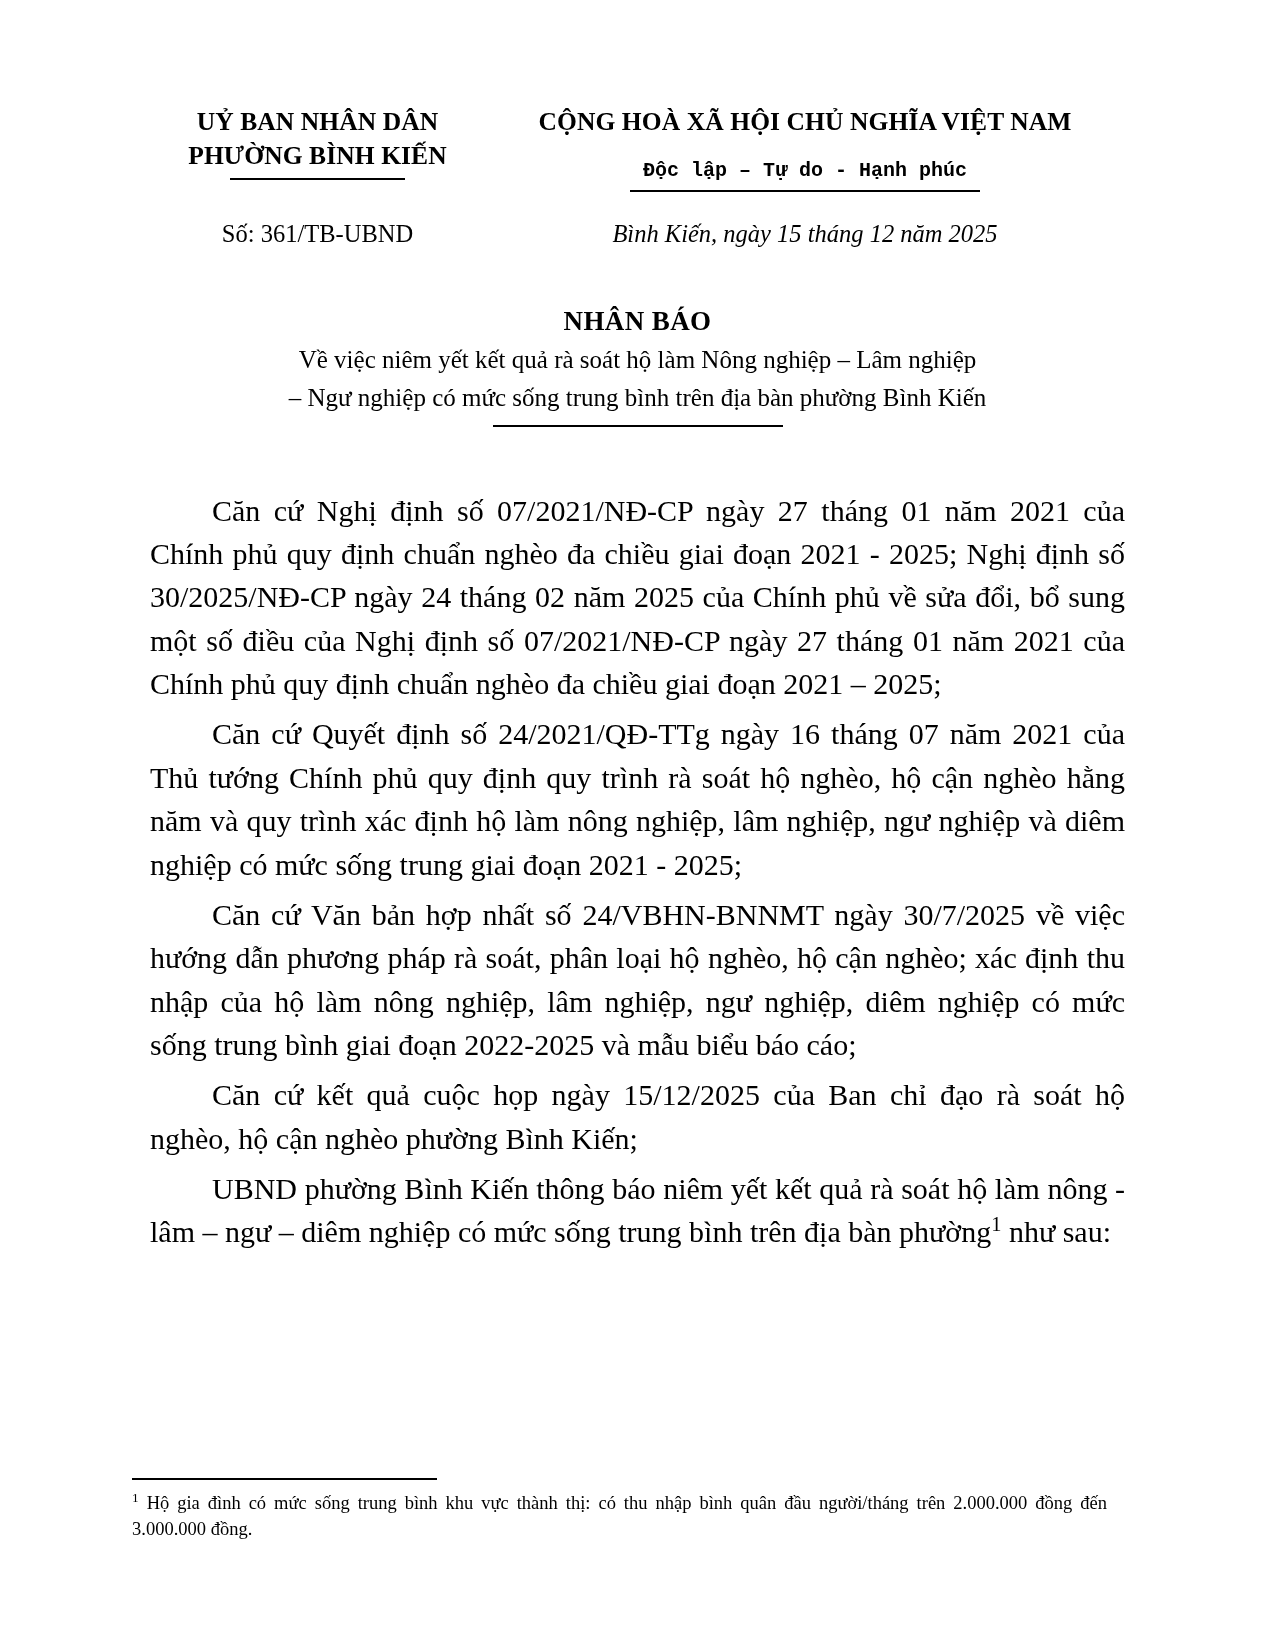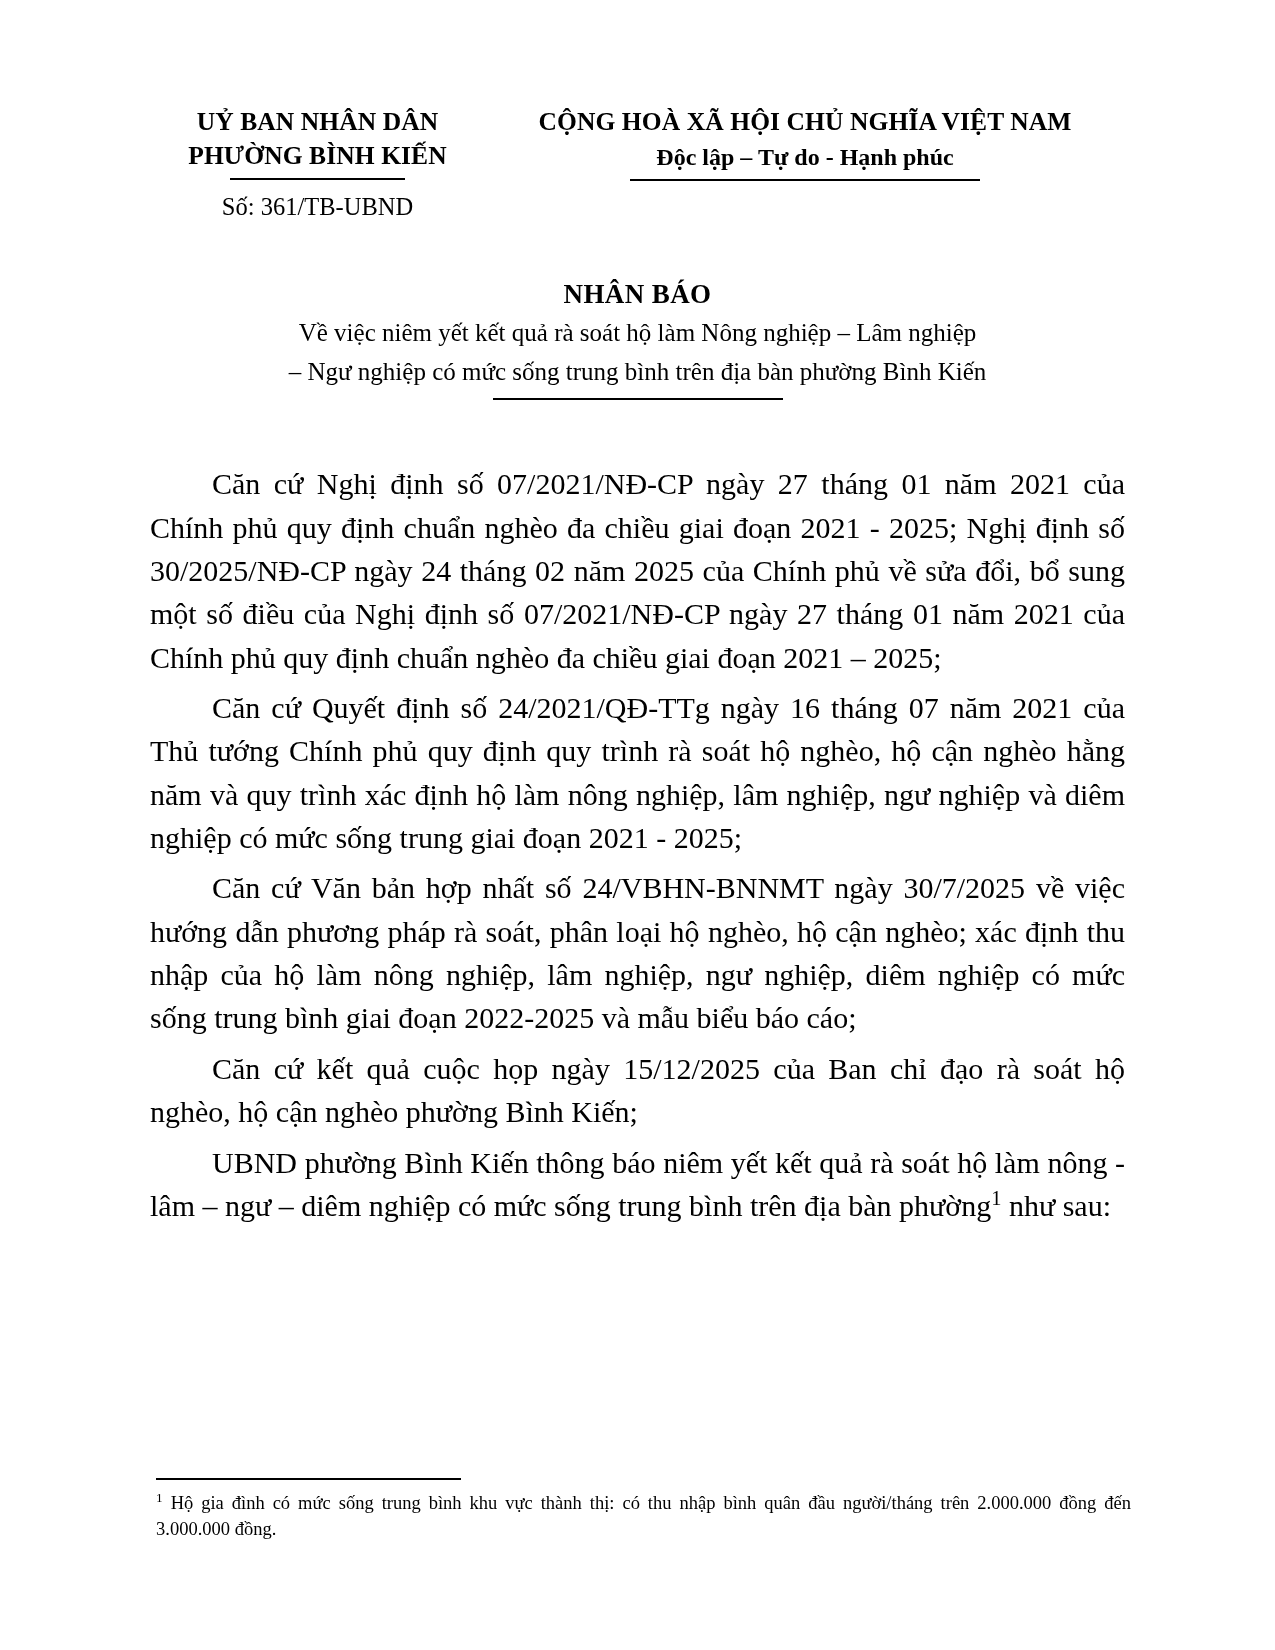--- a/index.html
+++ b/index.html
@@ -51,42 +51,43 @@
   }
   .nation-line {
     font-weight: bold;
     font-size: 25.5px;
     line-height: 1.32;
     letter-spacing: 0.1px;
     white-space: nowrap;
   }
   .motto-line {
     font-weight: bold;
-    font-size: 24px;
+    font-size: 20px;
     line-height: 1.4;
-    margin-top: 2px;
+    margin-top: 18px;
     white-space: nowrap;
+    font-family: Liberation Mono, monospace;
   }
   .rule-under-org {
     width: 175px;
     height: 2px;
     background: #000;
     margin: 6px auto 0 auto;
   }
   .rule-under-motto {
     width: 350px;
     height: 2px;
     background: #000;
     margin: 5px auto 0 auto;
   }
 
   .meta-row {
     display: flex;
     align-items: flex-start;
-    margin-top: 12px;
+    margin-top: 28px;
   }
   .meta-left {
     width: 335px;
     text-align: center;
     flex: none;
     font-size: 24.5px;
   }
   .meta-right {
     flex: 1;
     text-align: center;
@@ -134,21 +135,21 @@
   p.para:last-child { margin-bottom: 0; }
   sup.fnref {
     font-size: 0.68em;
     vertical-align: super;
     line-height: 0;
   }
 
   
   .footnote-area {
     position: absolute;
-    left: 156px;
+    left: 132px;
     top: 1478px;
     width: 975px;
   }
   .footnote-rule {
     width: 305px;
     height: 2px;
     background: #000;
     margin-bottom: 10px;
   }
   .footnote-text {
@@ -178,20 +179,21 @@
       </div>
       <div class="lh-right">
         <div class="nation-line">CỘNG HOÀ XÃ HỘI CHỦ NGHĨA VIỆT NAM</div>
         <div class="motto-line">Độc lập – Tự do  - Hạnh phúc</div>
         <div class="rule-under-motto"></div>
       </div>
     </div>
 
     <div class="meta-row">
       <div class="meta-left">Số: 361/TB-UBND</div>
+      <div class="meta-right">Bình Kiến, ngày 15 tháng 12 năm 2025</div>
     </div>
 
     <div class="title-block">
       <div class="doc-type">NHÂN BÁO</div>
       <div class="doc-subject">Về việc niêm yết kết quả rà soát hộ làm Nông nghiệp – Lâm nghiệp</div>
       <div class="doc-subject">– Ngư nghiệp có mức sống trung bình trên địa bàn phường Bình Kiến</div>
       <div class="title-rule"></div>
     </div>
 
     <div class="body-block">

